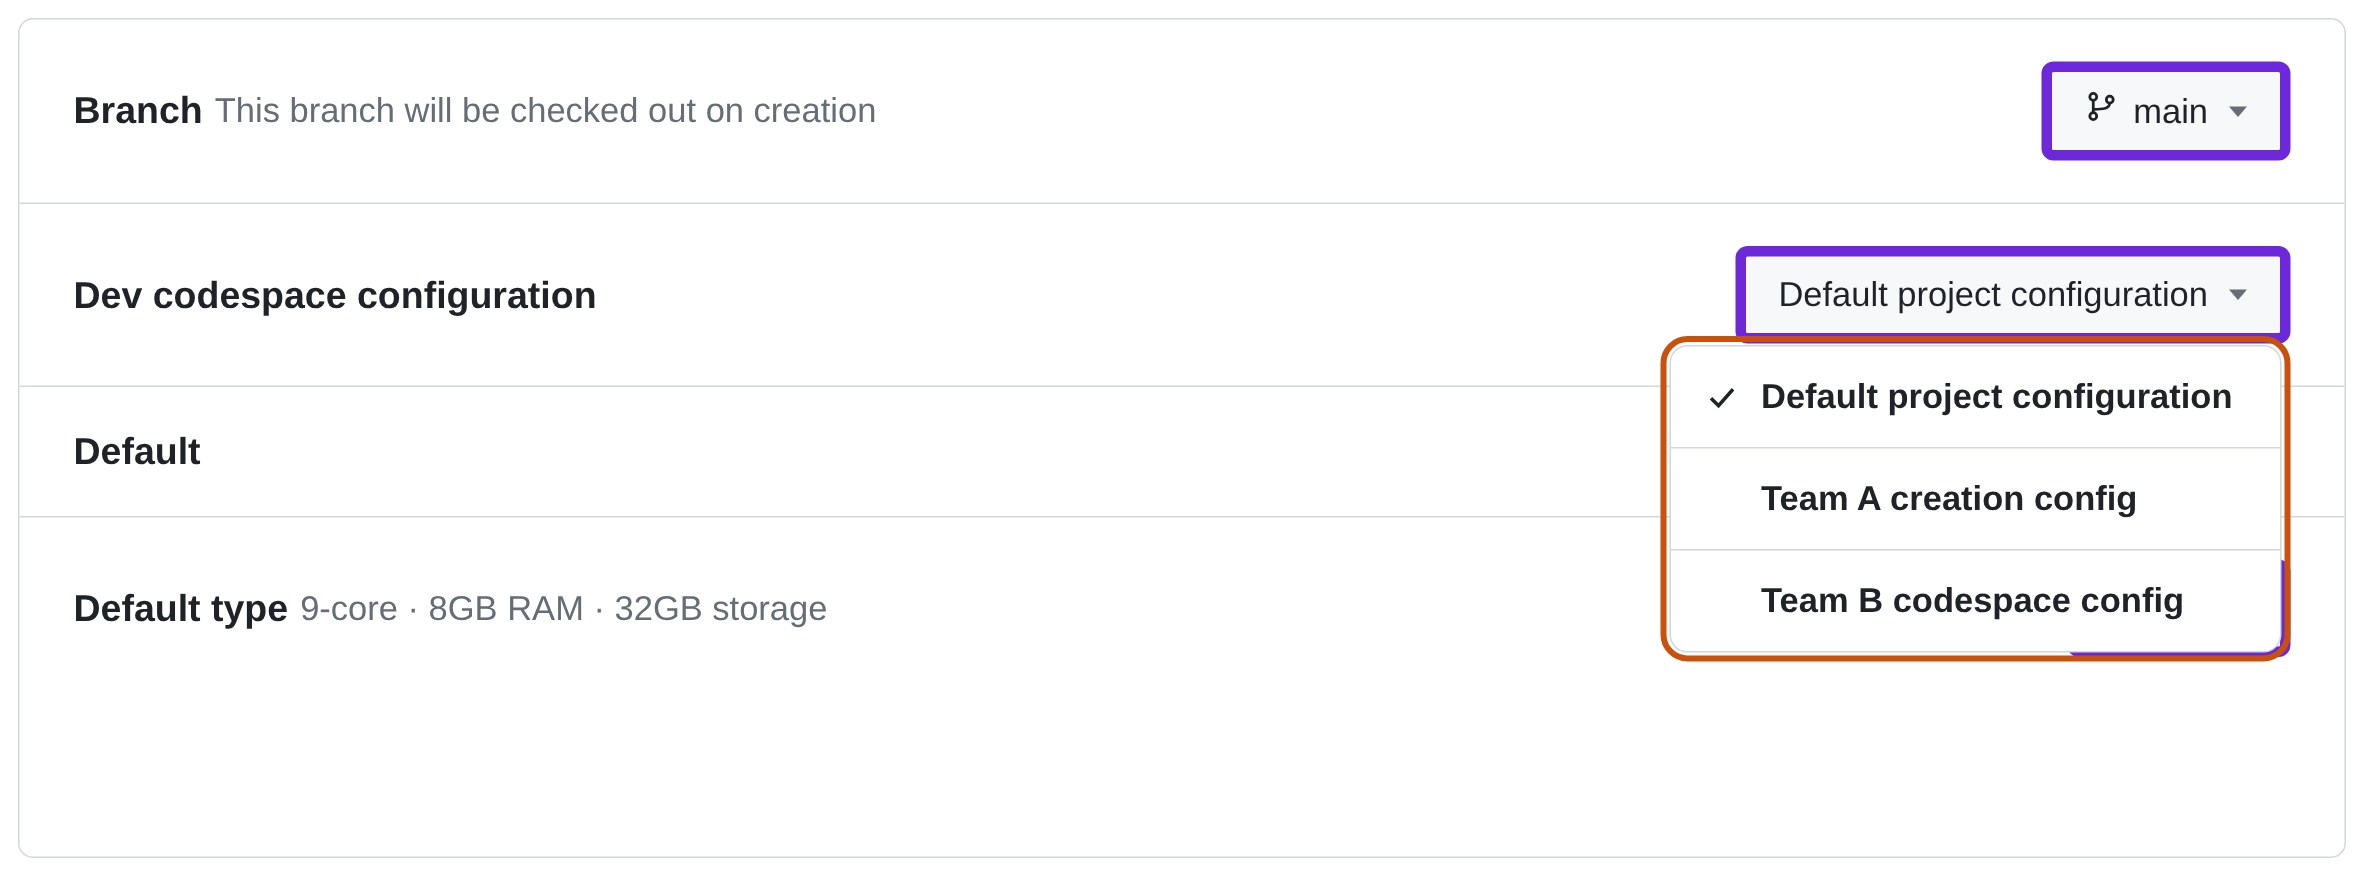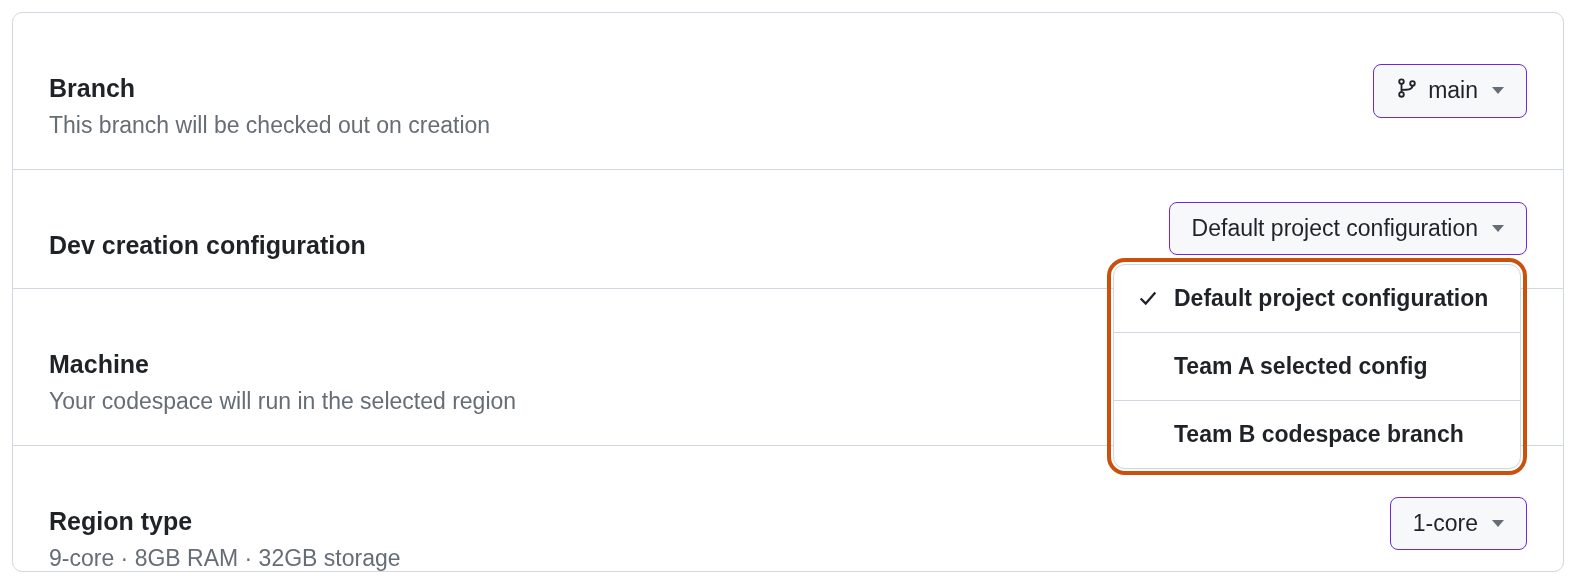--- a/index.html
+++ b/index.html
@@ -21,21 +21,21 @@
     }
     .row {
       display: flex;
       justify-content: space-between;
       align-items: center;
       padding: 28px 36px;
       border-bottom: 1px solid #d0d7de;
       position: relative;
     }
     .row:last-child { border-bottom: none; }
-    .row-text { display: flex; flex-direction: column; gap: 8px; margin-top: 32px; }
+    .row-text { display: flex; flex-direction: row; gap: 8px; }
     .row-title {
       font-size: 25px;
       font-weight: 600;
       color: #1f2328;
       line-height: 1.2;
     }
     .row-subtitle {
       font-size: 23px;
       font-weight: 400;
       color: #656d76;
@@ -43,21 +43,21 @@
     }
     .selector-btn {
       display: inline-flex;
       align-items: center;
       gap: 10px;
       padding: 12px 22px;
       font-size: 23px;
       font-weight: 500;
       color: #1f2328;
       background: #f6f8fa;
-      border: 1px solid #6d28d9;
+      border: 7px solid #6d28d9;
       border-radius: 8px;
       cursor: pointer;
       white-space: nowrap;
     }
     .selector-btn .caret {
       width: 0; height: 0;
       border-left: 6px solid transparent;
       border-right: 6px solid transparent;
       border-top: 7px solid #656d76;
       margin-left: 4px;
@@ -136,61 +136,60 @@
           <path d="M18 9.5 C18 14 12 14 6 14"></path>
         </svg>
       </span>
       <span>main</span>
       <span class="caret"></span>
     </button>
   </div>
 
   <div class="row row-dev">
     <div class="row-text">
-      <div class="row-title">Dev creation configuration</div>
+      <div class="row-title">Dev codespace configuration</div>
     </div>
     <button class="selector-btn">
       <span>Default project configuration</span>
       <span class="caret"></span>
     </button>
 
     <div class="dropdown-wrap">
       <div class="dropdown-highlight">
         <div class="dropdown-menu">
           <div class="dropdown-item">
             <span class="check-slot">
               <svg class="check-icon" viewBox="0 0 24 24">
                   <path d="M4 12.5 L9.5 18 L20 6"></path>
                 </svg>
             </span>
             <span>Default project configuration</span>
           </div>
           <div class="dropdown-item">
             <span class="check-slot"></span>
-            <span>Team A selected config</span>
+            <span>Team A creation config</span>
           </div>
           <div class="dropdown-item">
             <span class="check-slot"></span>
-            <span>Team B codespace branch</span>
+            <span>Team B codespace config</span>
           </div>
         </div>
       </div>
     </div>
   </div>
 
   <div class="row">
     <div class="row-text">
-      <div class="row-title">Machine</div>
-      <div class="row-subtitle">Your codespace will run in the selected region</div>
+      <div class="row-title">Default</div>
     </div>
   </div>
 
   <div class="row" style="border-bottom:none;">
     <div class="row-text">
-      <div class="row-title">Region type</div>
+      <div class="row-title">Default type</div>
       <div class="row-subtitle">9-core · 8GB RAM · 32GB storage</div>
     </div>
     <button class="selector-btn">
       <span>1-core</span>
       <span class="caret"></span>
     </button>
   </div>
 
 </div>
 

